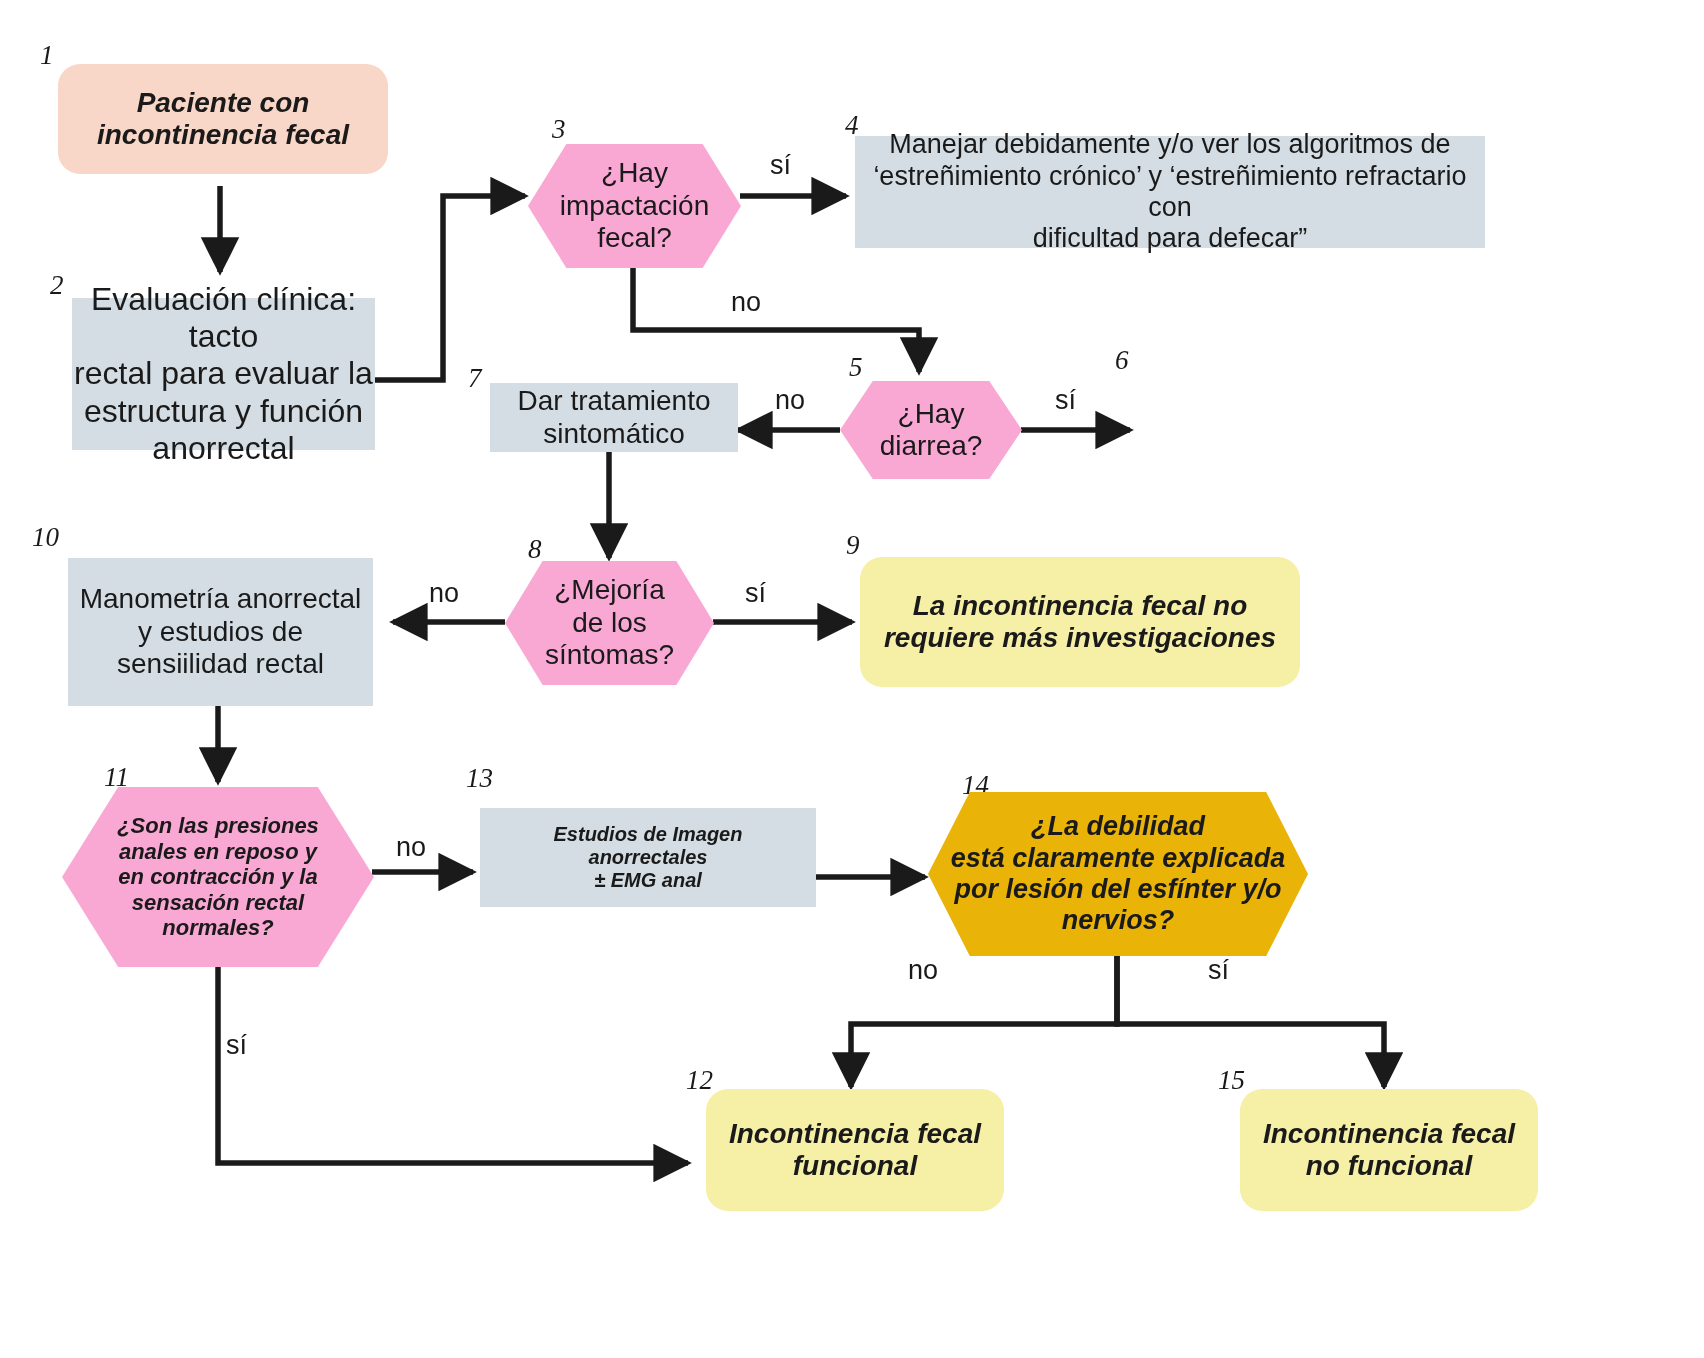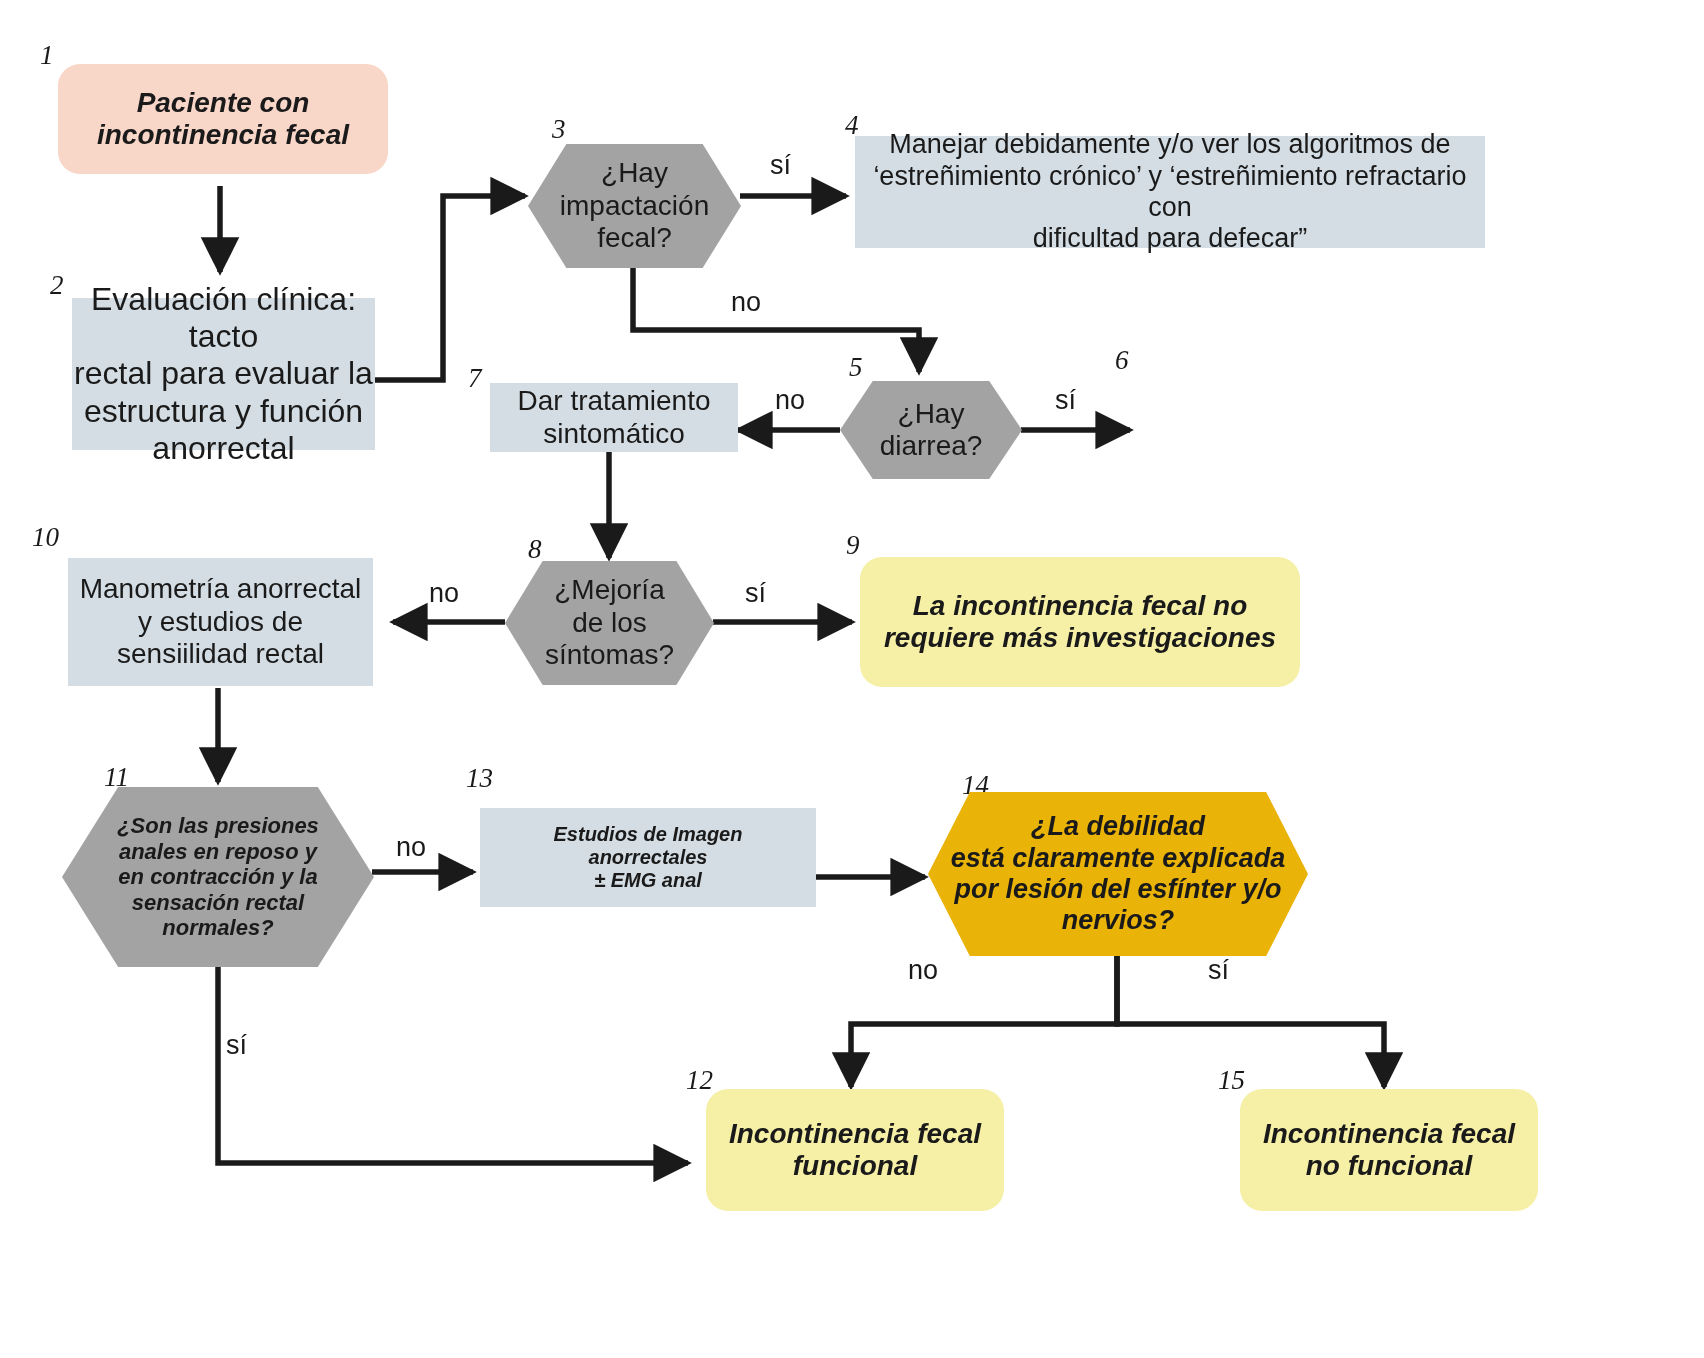--- a/index.html
+++ b/index.html
@@ -41,21 +41,21 @@
   }
   .rounded-pink {
     background: #f8d6c8;
     border-radius: 22px;
   }
   .rounded-yellow {
     background: #f6efa6;
     border-radius: 22px;
   }
   .hex {
-    background: #a3a3a3;
+    background: #f9a8d4;
     clip-path: polygon(18% 0%, 82% 0%, 100% 50%, 82% 100%, 18% 100%, 0% 50%);
   }
   .hex-wide {
     background: #eab308;
     clip-path: polygon(11% 0%, 89% 0%, 100% 50%, 89% 100%, 11% 100%, 0% 50%);
   }
   .italic { font-style: italic; font-weight: bold; }
   .plain  { font-style: normal; font-weight: normal; }
   .num {
     position: absolute;
@@ -149,21 +149,21 @@
   <div class="num" style="left:528px; top:534px;">8</div>
   <div class="node hex plain" style="left:505px; top:561px; width:209px; height:124px; font-size:28px;">¿Mejoría
 de los
 síntomas?</div>
 
   <div class="num" style="left:846px; top:530px;">9</div>
   <div class="node rounded-yellow italic" style="left:860px; top:557px; width:440px; height:130px; font-size:28px;">La incontinencia fecal no
 requiere más investigaciones</div>
 
   <div class="num" style="left:32px; top:522px;">10</div>
-  <div class="node rect plain" style="left:68px; top:558px; width:305px; height:128px; font-size:28px;">Manometría anorrectal
+  <div class="node rect plain" style="left:68px; top:558px; width:305px; height:148px; font-size:28px;">Manometría anorrectal
 y estudios de
 sensiilidad rectal</div>
 
   <div class="num" style="left:104px; top:762px;">11</div>
   <div class="node hex italic" style="left:62px; top:787px; width:312px; height:180px; font-size:22px;">¿Son las presiones
 anales en reposo y
 en contracción y la
 sensación rectal
 normales?</div>
 

